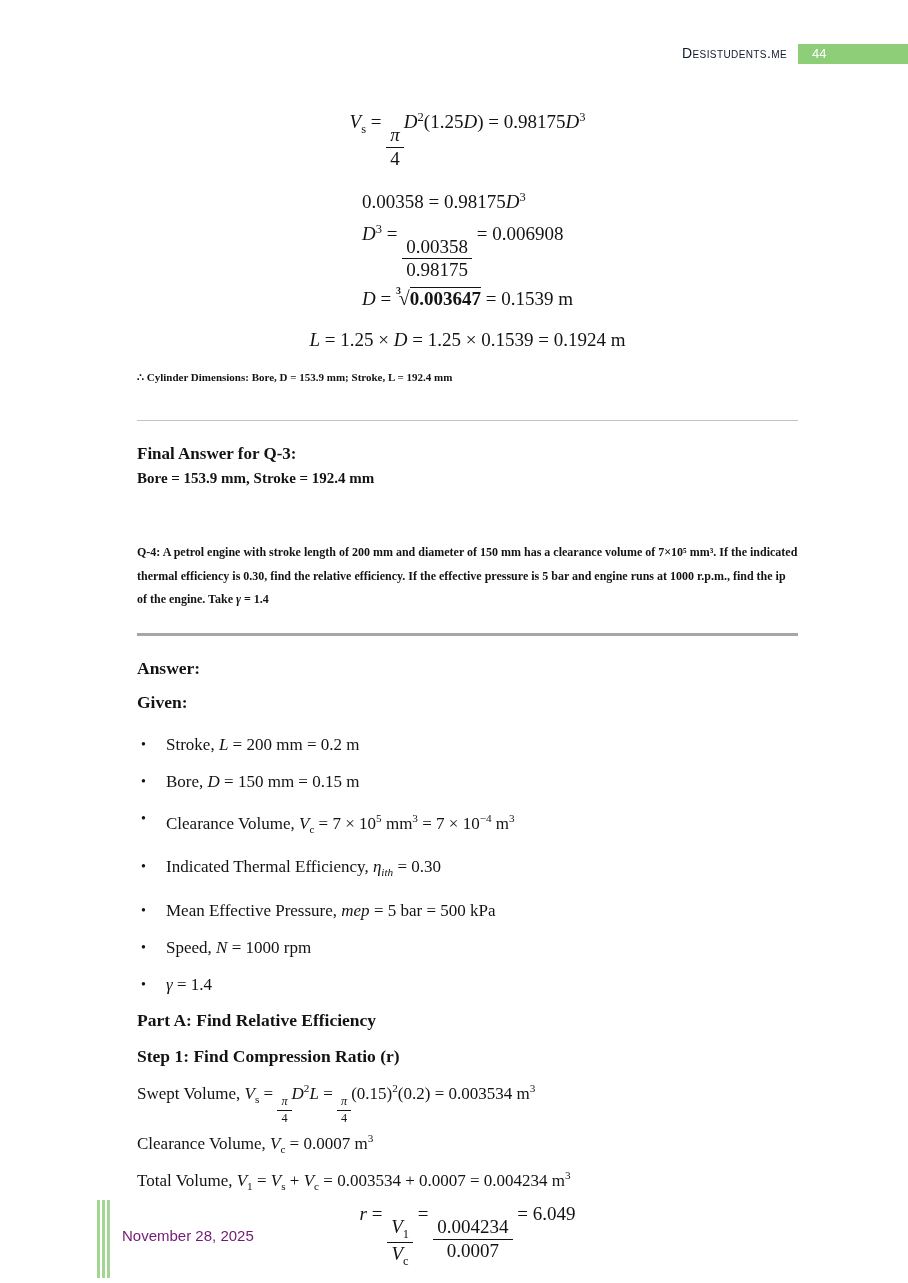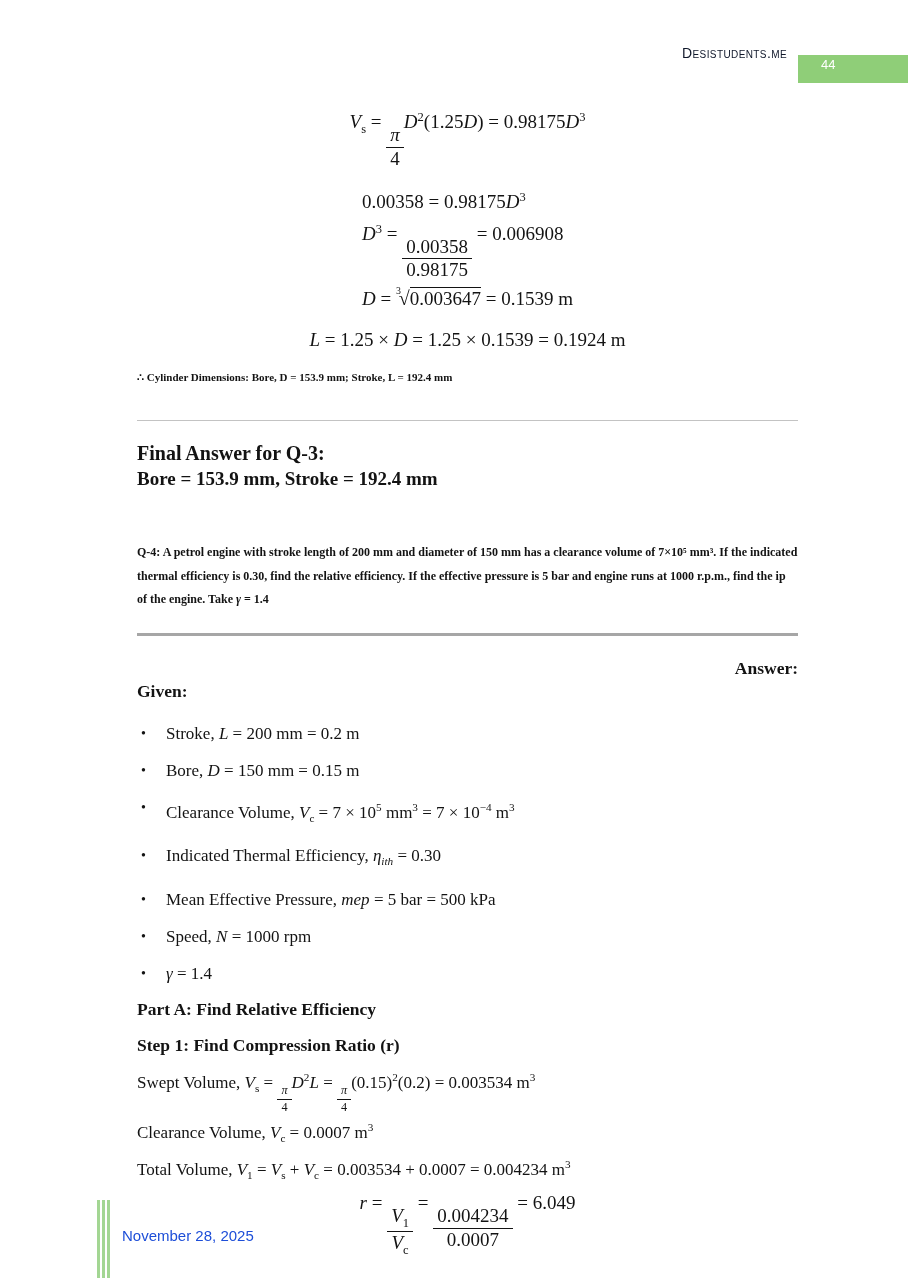--- a/index.html
+++ b/index.html
@@ -13,47 +13,47 @@
   }
   
   .brand{
     position:absolute;right:121px;top:45px;
     font-family:"Liberation Sans", sans-serif;
     font-variant:small-caps;
     font-size:14px;letter-spacing:0.4px;
     color:#0f172a;
   }
   .badge{
-    position:absolute;left:798px;top:55px;width:110px;height:28px;
+    position:absolute;left:798px;top:44px;width:110px;height:20px;
     background:#8fce78;color:#fff;
     font-family:"Liberation Sans", sans-serif;
     font-size:13px;line-height:20px;
-    padding-left:23px;box-sizing:border-box;
+    padding-left:14px;box-sizing:border-box;
   }
   
   .content{padding:110px 110px 0 137px;}
   .eq{font-size:19px;text-align:center;}
   #eq1{margin-bottom:4px;}
   .eq-group{text-align:center;margin:16px;}
   .eq-left{display:inline-block;text-align:left;}
   .eqline{font-size:19px;line-height:24px;margin-bottom:2px;}
   #eq5{margin-top:14px;}
   .conclusion{margin-top:15px;font-size:11px;font-weight:bold;line-height:23px;}
   hr.rule{border:none;margin:0 0 0 0;}
   hr.thin{border-top:1px solid #c3c3c3;margin-top:31px;}
   hr.thick{border-top:3px solid #a6a6a6;margin-top:22px;}
-  .fa-title{margin-top:20px;font-weight:bold;font-size:20px;line-height:25px;}
-  .fa-body{font-weight:bold;font-size:19px;line-height:25px;}
+  .fa-title{margin-top:20px;font-weight:bold;font-size:17px;line-height:25px;}
+  .fa-body{font-weight:bold;font-size:15px;line-height:25px;}
   .question{margin:50px 0 0 0;font-size:12px;line-height:23.4px;}
   .tk-b{font-weight:bold;}
   .tk-i{font-style:italic;}
   .tk-bi{font-weight:bold;font-style:italic;}
   .label{font-weight:bold;font-size:17.5px;line-height:21px;}
-  #answer-label{margin-top:22px;text-align:right;}
-  #given-label{margin-top:2px;}
+  #answer-label{margin-top:22px;}
+  #given-label{margin-top:13px;}
   ul.bullets{list-style:none;margin:20px 0 0 0;padding:0;}
   ul.bullets li{
     position:relative;padding-left:29px;font-size:17px;line-height:23px;
     margin-bottom:14px;
     margin-top:12px;
   }
   ul.bullets li::before{
     content:"\2022";position:absolute;left:4px;top:0;
     font-size:14px;line-height:23px;color:#131313;
   }
@@ -64,33 +64,33 @@
   #eq6{margin-top:4px;}
   
   sub,sup{font-size:66%;}
   .frac{
     display:inline-flex;flex-direction:column;
     vertical-align:-0.68em;text-align:center;line-height:1.08;
   }
   .frac .fn{display:block;border-bottom:1.4px solid #131313;padding:0 4px 1px;}
   .frac .fd{display:block;padding:1px 4px 0;}
   .bodyline .frac{font-size:0.72em;vertical-align:-0.55em;line-height:1.1;}
-  .root{white-space:nowrap;}
+  .root{white-space:nowrap;font-weight:bold;}
   .root .deg{font-size:52%;position:relative;top:-0.35em;margin-right:-2px;}
   .root .rsign{font-size:1.05em;}
   .root .rad{border-top:1.4px solid #131313;padding-top:0px;}
   
   .stripes{
     position:absolute;left:97px;top:1200px;width:13px;height:78px;
     background:repeating-linear-gradient(90deg,#a3d693 0 3px,#ffffff 3px 5px);
   }
   .date{
     position:absolute;left:122px;top:1227px;
     font-family:"Liberation Sans", sans-serif;
-    font-size:15px;color:#1d4ed8;
+    font-size:15px;color:#701a75;
   }
 </style>
 </head>
 <body>
 
 <div class="page">
 
   <div class="brand">Desistudents.me</div>
   <div class="badge">
     <span>44</span>

